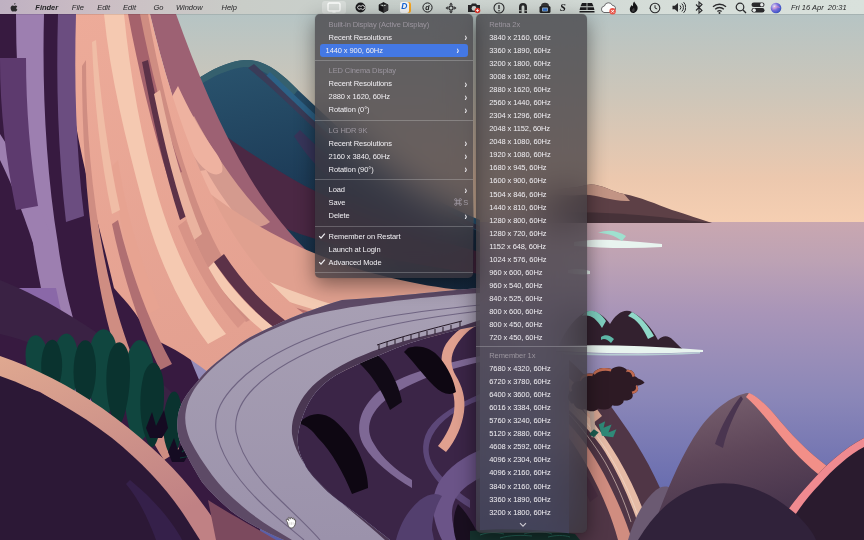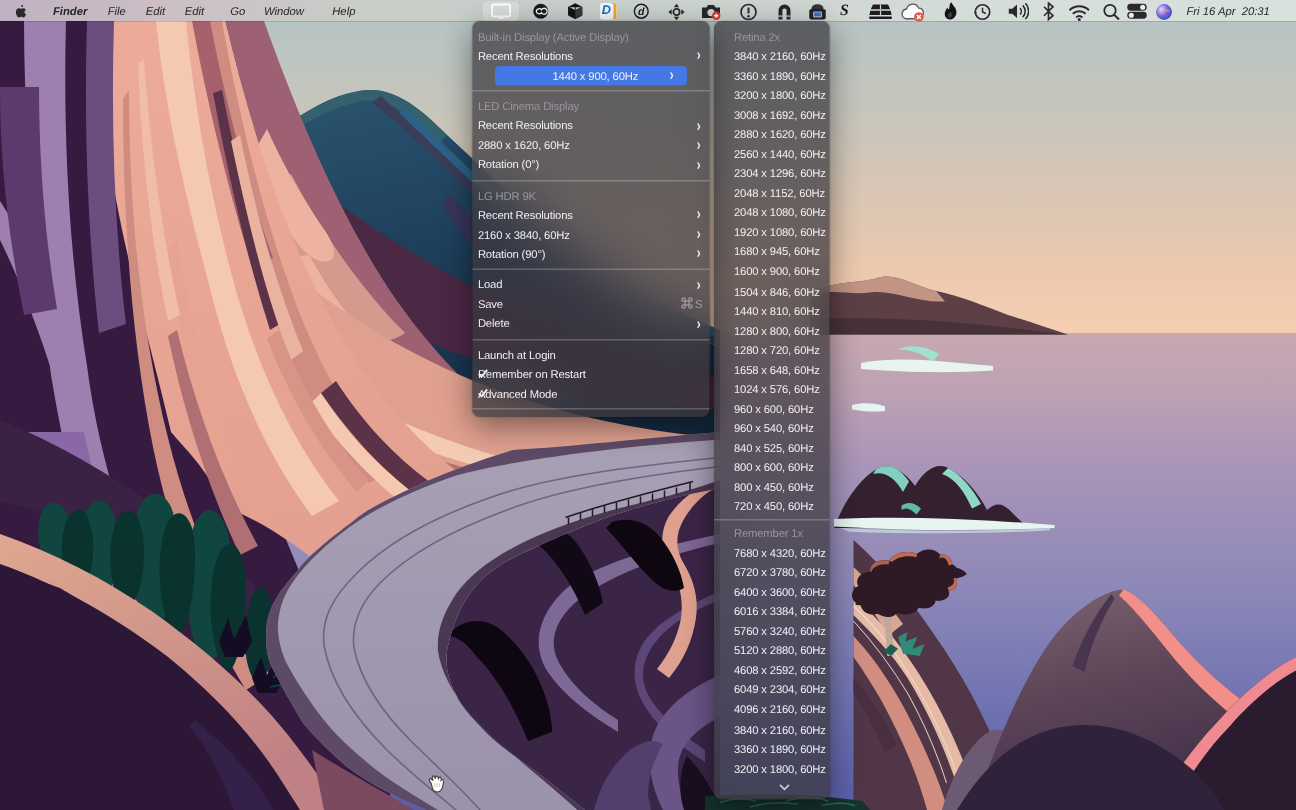--- a/index.html
+++ b/index.html
@@ -5,32 +5,32 @@
 #stage{position:relative;width:864px;height:540px;overflow:hidden;font-family:"Liberation Sans",sans-serif;background:#8a87b0;}
 #wall{position:absolute;left:0;top:0;}
 #menubar{position:absolute;left:0;top:0;width:864px;height:14px;
  background:linear-gradient(90deg,#bfb1c2 0%,#ccbec4 12%,#c9cdc8 28%,#c9d1cd 45%,#cfd6d2 60%,#d6ded9 78%,#d9e1dc 100%);box-shadow:0 0.5px 0 rgba(0,0,0,0.18);font-style:italic;}
 .mtxt{position:absolute;top:0;height:14px;line-height:15px;font-size:7.5px;color:#252527;}
 .micon{position:absolute;top:0;}
 #menu{position:absolute;left:314.6px;top:14.4px;width:158.6px;border-radius:5px;
  background:rgba(58,56,61,0.72);backdrop-filter:blur(18px) saturate(0.95);
  box-shadow:0 6px 20px rgba(0,0,0,0.45),0 0 1px rgba(0,0,0,0.4);
  padding:3.5px 0 2px 0;z-index:5;}
-#submenu{position:absolute;left:475.9px;top:14.4px;width:77px;border-radius:5px;
+#submenu{position:absolute;left:475.9px;top:14.4px;width:111px;border-radius:5px;
  background:rgba(58,56,61,0.72);backdrop-filter:blur(18px) saturate(0.95);
  box-shadow:0 6px 20px rgba(0,0,0,0.45),0 0 1px rgba(0,0,0,0.4);
  padding:3.5px 0 1px 0;z-index:4;}
-.row{position:relative;height:13px;line-height:13px;font-size:7.5px;letter-spacing:-0.1px;color:#f1eff3;padding-left:4px;white-space:nowrap;}
+.row{position:relative;height:13px;line-height:13px;font-size:7.5px;letter-spacing:-0.1px;color:#f1eff3;padding-left:14px;white-space:nowrap;}
 #submenu .row{padding-left:13.4px;height:13.05px;line-height:13.05px;}
 .hdr{color:#9b959e;}
 .sep{height:7.5px;position:relative;}
 .sep:after{content:"";position:absolute;left:0;right:0;top:3.2px;height:1px;background:rgba(255,255,255,0.22);}
 #submenu .sep{height:5px;}
 #submenu .sep:after{top:2px;}
-.sel{background:#4478e4;margin:0 15px;padding-left:6px;border-radius:3px;text-align:center;}
+.sel{background:#4478e4;margin:0 5px;padding-left:6px;border-radius:3px;}
 .arr{position:absolute;right:5.5px;top:0.2px;font-size:10.5px;color:#f1eff3;font-weight:700;transform:scale(0.75,1.05);}
 .sc{position:absolute;right:5px;top:0;color:#a09aa4;}
 .chk{position:absolute;left:3.5px;top:2.5px;}
 #cursor{position:absolute;left:283px;top:514px;z-index:9;}
 </style></head>
 <body>
 <div id="stage">
 <svg id="wall" width="864" height="540" viewBox="0 0 864 540">
 <defs>
 <linearGradient id="sky" x1="0" y1="0" x2="0" y2="1">
@@ -353,24 +353,24 @@
             <g stroke="#a09aa4" stroke-width="0.85" fill="none">
               <rect x="2.7" y="2.7" width="2.6" height="2.6"></rect>
               <circle cx="1.7" cy="1.7" r="1.1"></circle>
               <circle cx="6.3" cy="1.7" r="1.1"></circle>
               <circle cx="1.7" cy="6.3" r="1.1"></circle>
               <circle cx="6.3" cy="6.3" r="1.1"></circle>
             </g>
           </svg>S</span></div>
 <div class="row">Delete<span class="arr">›</span></div>
 <div class="sep"></div>
-<div class="row">Launch at Login</div>
 <div class="row"><svg class="chk" width="8" height="8" viewBox="0 0 8 8">
           <path d="M1.2,4.2 L3,6.2 L6.8,1.6" stroke="#f1eff3" stroke-width="1.2" fill="none"></path>
         </svg>Remember on Restart</div>
+<div class="row">Launch at Login</div>
 <div class="row"><svg class="chk" width="8" height="8" viewBox="0 0 8 8">
           <path d="M1.2,4.2 L3,6.2 L6.8,1.6" stroke="#f1eff3" stroke-width="1.2" fill="none"></path>
         </svg>Advanced Mode</div>
 <div class="sep"></div>
 </div>
 <div id="submenu">
 <div class="row hdr">Retina 2x</div>
 <div class="row">3840 x 2160, 60Hz</div>
 <div class="row">3360 x 1890, 60Hz</div>
 <div class="row">3200 x 1800, 60Hz</div>
@@ -380,38 +380,38 @@
 <div class="row">2304 x 1296, 60Hz</div>
 <div class="row">2048 x 1152, 60Hz</div>
 <div class="row">2048 x 1080, 60Hz</div>
 <div class="row">1920 x 1080, 60Hz</div>
 <div class="row">1680 x 945, 60Hz</div>
 <div class="row">1600 x 900, 60Hz</div>
 <div class="row">1504 x 846, 60Hz</div>
 <div class="row">1440 x 810, 60Hz</div>
 <div class="row">1280 x 800, 60Hz</div>
 <div class="row">1280 x 720, 60Hz</div>
-<div class="row">1658 x 648, 60Hz</div>
+<div class="row">1152 x 648, 60Hz</div>
 <div class="row">1024 x 576, 60Hz</div>
 <div class="row">960 x 600, 60Hz</div>
 <div class="row">960 x 540, 60Hz</div>
 <div class="row">840 x 525, 60Hz</div>
 <div class="row">800 x 600, 60Hz</div>
 <div class="row">800 x 450, 60Hz</div>
 <div class="row">720 x 450, 60Hz</div>
 <div class="sep"></div>
 <div class="row hdr">Remember 1x</div>
 <div class="row">7680 x 4320, 60Hz</div>
 <div class="row">6720 x 3780, 60Hz</div>
 <div class="row">6400 x 3600, 60Hz</div>
 <div class="row">6016 x 3384, 60Hz</div>
 <div class="row">5760 x 3240, 60Hz</div>
 <div class="row">5120 x 2880, 60Hz</div>
 <div class="row">4608 x 2592, 60Hz</div>
-<div class="row">6049 x 2304, 60Hz</div>
+<div class="row">4096 x 2304, 60Hz</div>
 <div class="row">4096 x 2160, 60Hz</div>
 <div class="row">3840 x 2160, 60Hz</div>
 <div class="row">3360 x 1890, 60Hz</div>
 <div class="row">3200 x 1800, 60Hz</div>
 <div style="height:13px;position:relative">
         <svg style="position:absolute;left:43px;top:3.5px" width="8" height="6" viewBox="0 0 8 6">
           <path d="M1,1.2 L4,4.2 L7,1.2" stroke="#cfcbd2" stroke-width="1.1" fill="none"></path>
         </svg>
       </div>
 </div>

